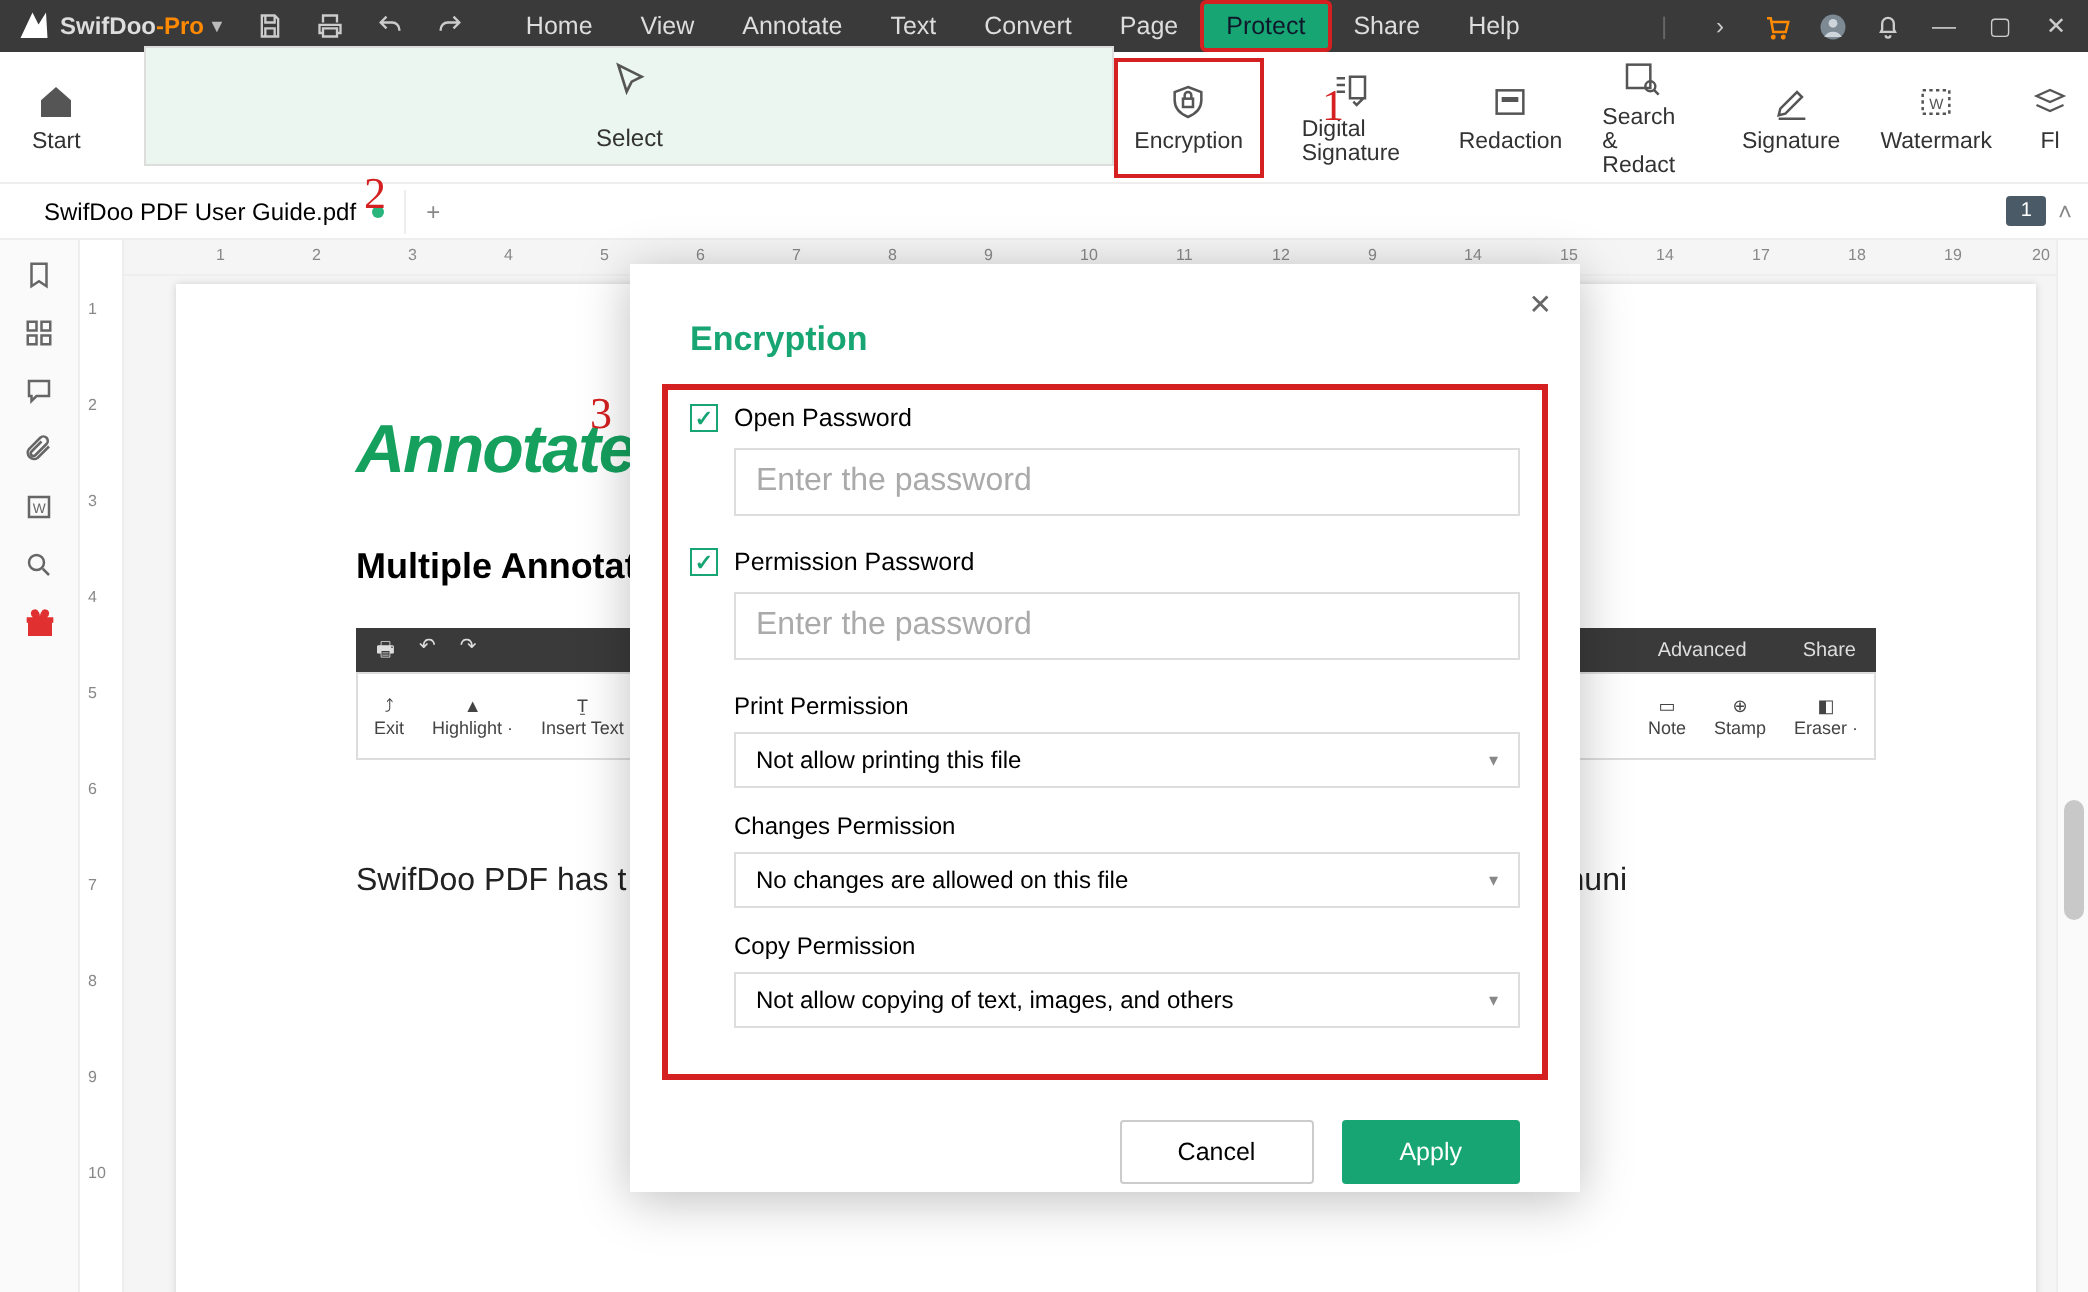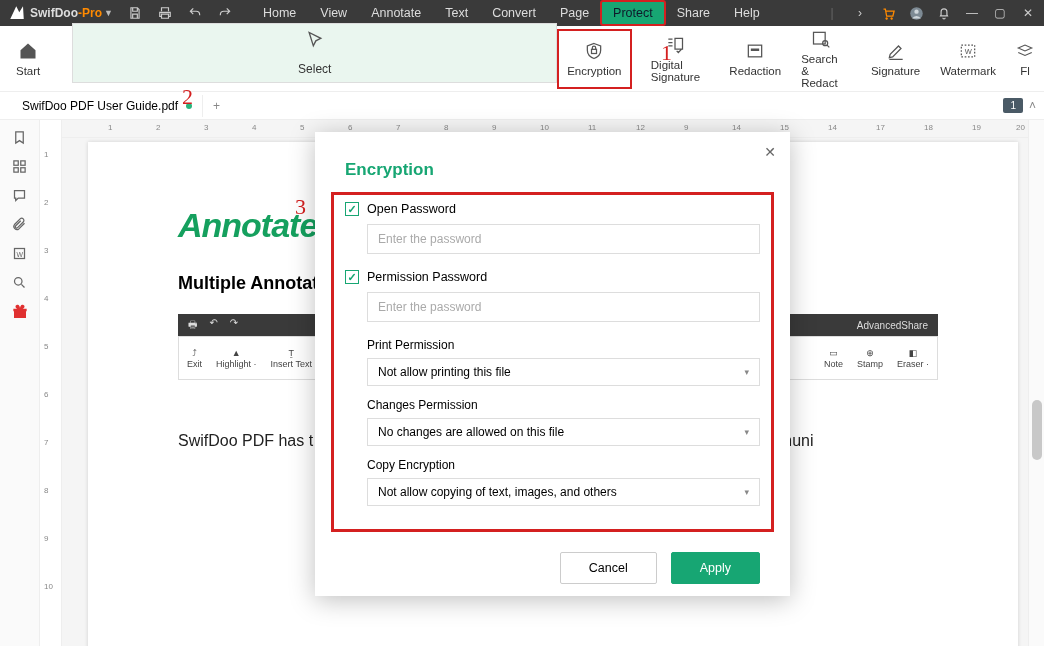--- a/index.html
+++ b/index.html
@@ -55,21 +55,21 @@
 .dt-slot { display:flex; flex-direction:column; align-items:center; gap:1px; }
 .doc-para { margin-top:44px; font-size:16px; line-height:2.1; color:#222; }
 .vscroll { width:16px; background:#fafafa; border-left:1px solid #eee; position:relative; }
 .vscroll .thumb { position:absolute; left:3px; top:280px; width:10px; height:60px; background:#c8c8c8; border-radius:5px; }
 .dialog { position:absolute; left:315px; top:132px; width:475px; height:464px; background:#fff; box-shadow: 0 4px 24px rgba(0,0,0,.25); z-index:100; padding: 28px 30px 20px; }
 .dialog-close { position:absolute; top:12px; right:14px; color:#666; cursor:pointer; font-size:14px; }
 .dialog h3 { color:#17a673; font-size:17px; font-weight:700; margin-bottom:22px; }
 .red-frame { outline: 3px solid #d42020; outline-offset: -3px; padding: 10px 14px 14px; margin: -10px -14px 20px; }
 .chk-row { display:flex; align-items:center; gap:8px; font-size:12.5px; margin-bottom:8px; }
 .chk { width:14px; height:14px; border:1.5px solid #17a673; display:inline-flex; align-items:center; justify-content:center; color:#17a673; font-size:11px; font-weight:bold; }
-.txt-in { width:100%; padding:7px 10px; border:1px solid #ddd; font-size:12px; margin-left:22px; width: calc(100% - 22px); margin-bottom:16px; }
+.txt-in { width:100%; padding:7px 10px; border:1px solid #ddd; font-size:16px; margin-left:22px; width: calc(100% - 22px); margin-bottom:16px; }
 .txt-in::placeholder { color:#aaa; }
 .lbl { font-size:12px; margin-bottom:6px; margin-left:22px; }
 .sel { margin-left:22px; width: calc(100% - 22px); padding:6px 10px; border:1px solid #ddd; font-size:12px; background:#fff; display:flex; justify-content:space-between; align-items:center; margin-bottom:12px; cursor:pointer; }
 .sel .arr { font-size:9px; color:#888; }
 .dlg-btns { display:flex; justify-content:flex-end; gap:14px; margin-top:6px; }
 .btn { padding:8px 28px; font-size:12.5px; border:1px solid #ccc; background:#fff; cursor:pointer; border-radius:2px; }
 .btn.primary { background:#17a673; color:#fff; border-color:#17a673; }
 svg { display:block; }
 </style>
 </head>
@@ -321,21 +321,21 @@
       <div class="page">
         <div class="doc-h1">Annotate</div>
         <div class="doc-h2">Multiple Annotatio</div>
         <div class="doc-toolbar">
           <div class="dt-top">
             <div class="dt-top-left">
                 <span>🖶</span>
                 <span>↶</span>
                 <span>↷</span>
               </div>
-            <div style="display:flex;gap:0">
+            <div style="display:flex;gap:28px">
                 <span>Advanced</span>
                 <span>Share</span>
               </div>
           </div>
           <div class="dt-mid">
             <div class="dt-slot">
                 <span>⤴</span>
                 <span>Exit</span>
               </div>
             <div class="dt-slot">
@@ -388,21 +388,21 @@
     <div class="lbl">Print Permission</div>
     <div class="sel">
         <span>Not allow printing this file</span>
         <span class="arr">▾</span>
       </div>
     <div class="lbl">Changes Permission</div>
     <div class="sel">
         <span>No changes are allowed on this file</span>
         <span class="arr">▾</span>
       </div>
-    <div class="lbl">Copy Encryption</div>
+    <div class="lbl">Copy Permission</div>
     <div class="sel">
         <span>Not allow copying of text, images, and others</span>
         <span class="arr">▾</span>
       </div>
   </div>
   <div class="dlg-btns">
     <button class="btn">Cancel</button>
     <button class="btn primary">Apply</button>
   </div>
 </div>

